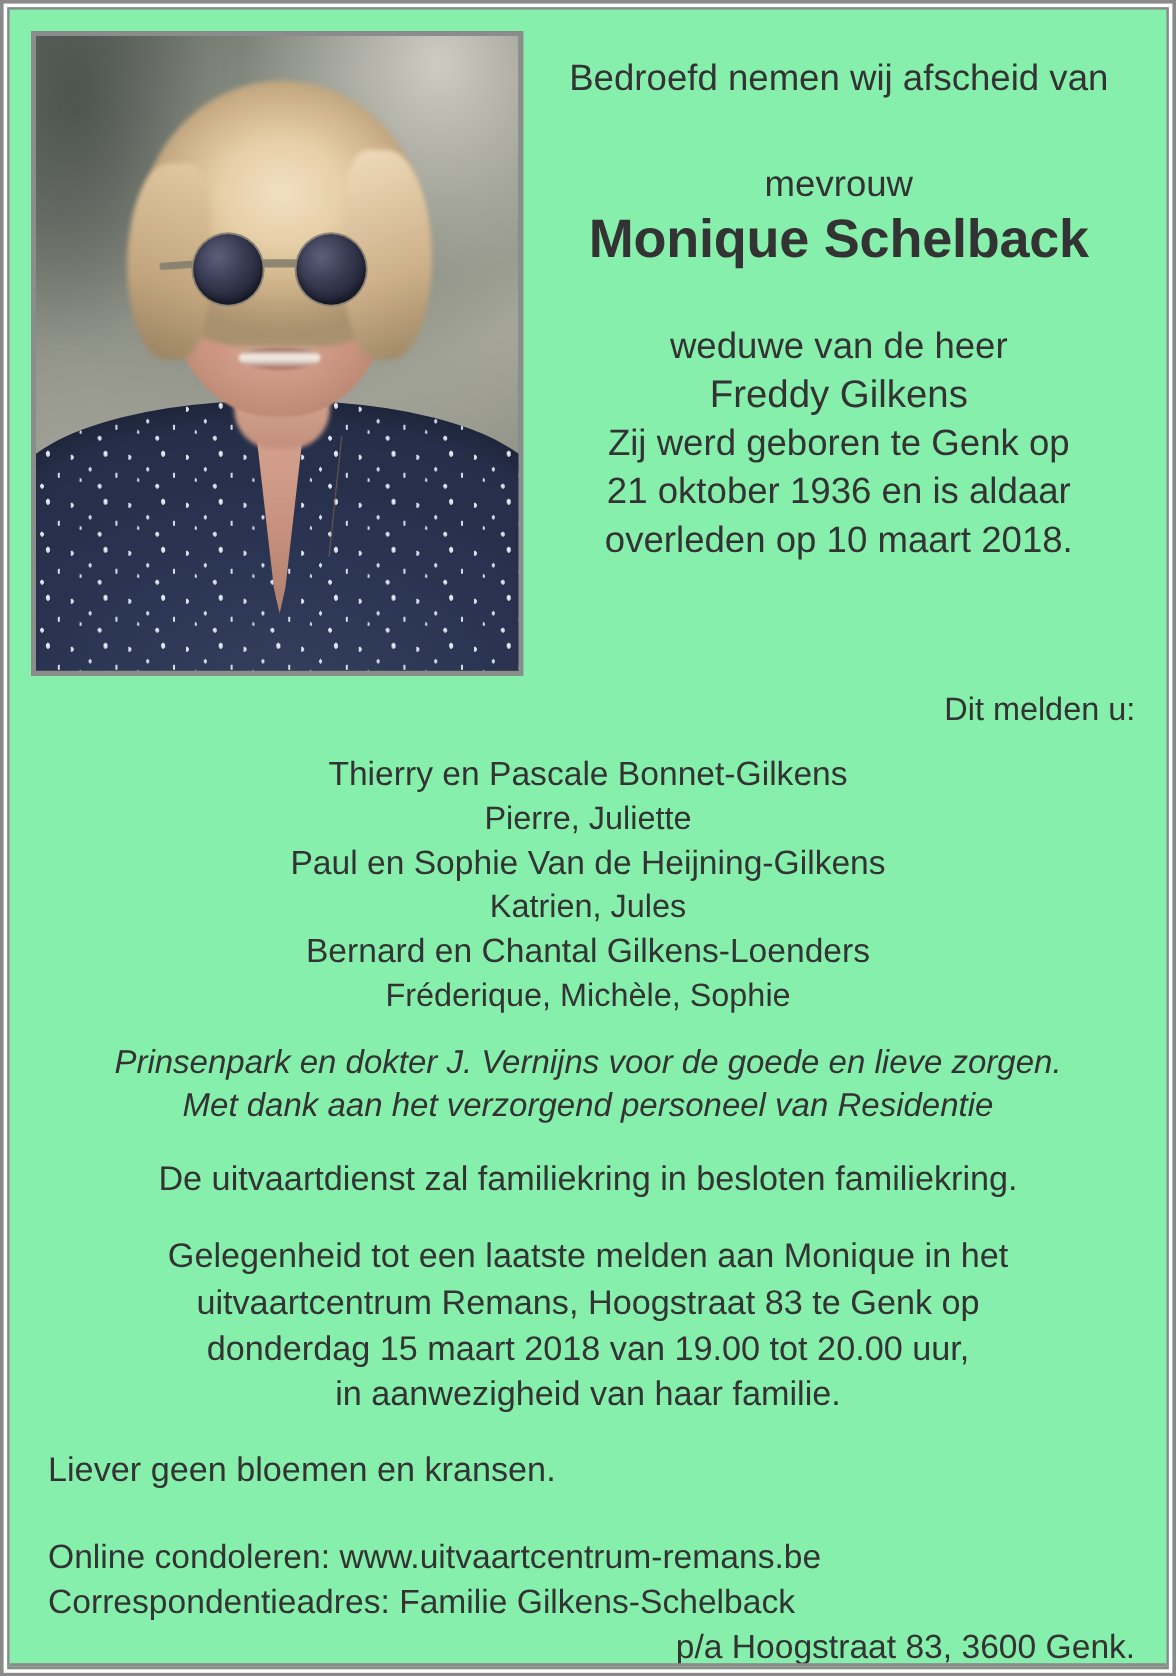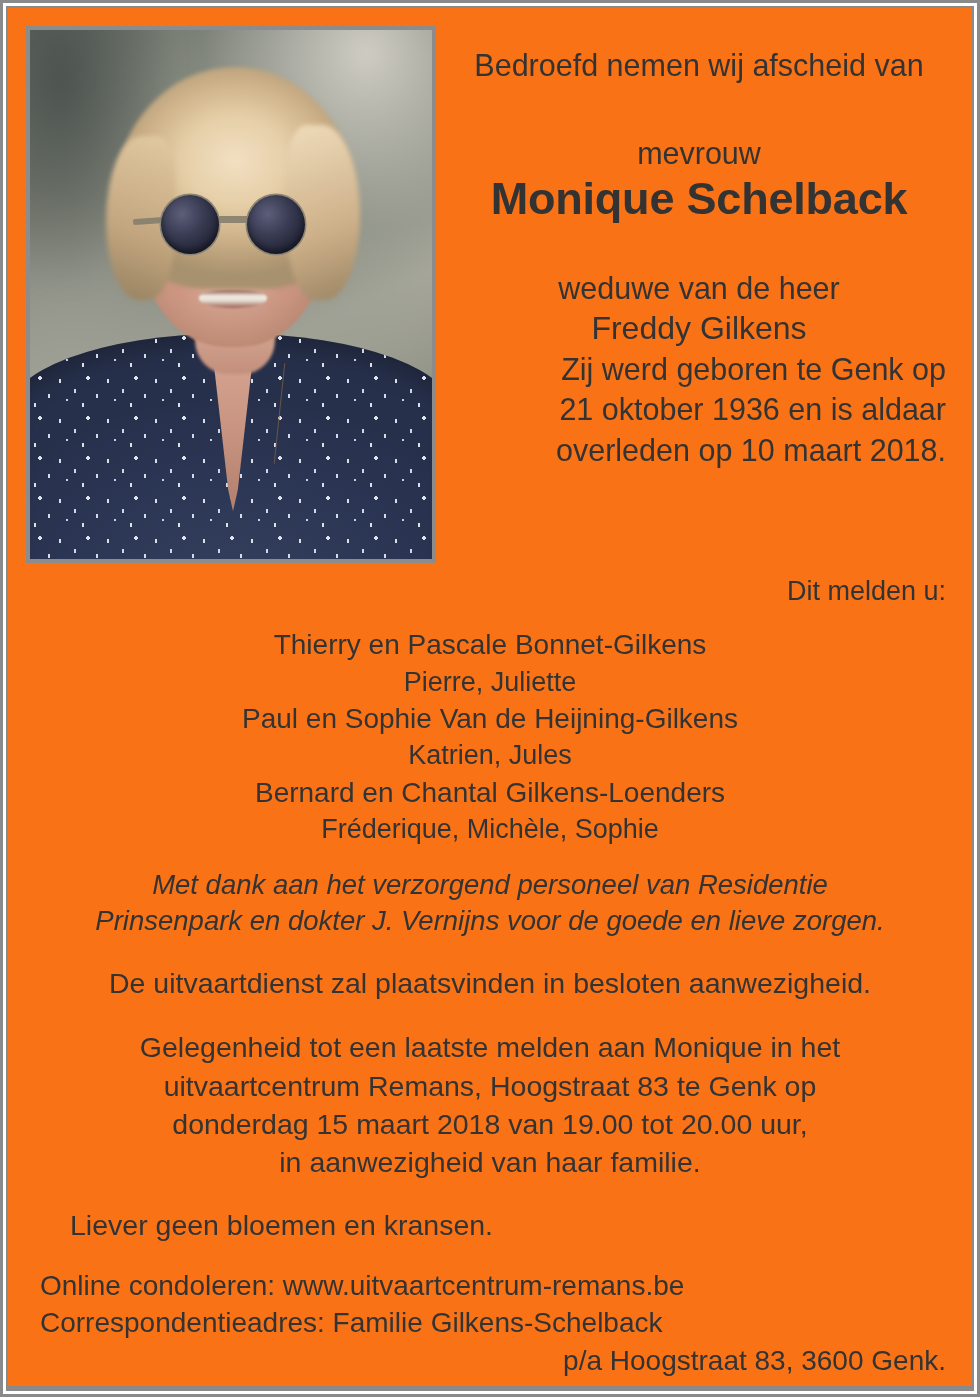--- a/index.html
+++ b/index.html
@@ -24,21 +24,21 @@
     background: #ffffff;
     border: 3px solid #8a8a8a;
     padding: 3px;
   }
   .card-inner {
     position: relative;
     box-sizing: border-box;
     width: 100%;
     height: 100%;
     border: 2px solid #8a8a8a;
-    background: #f97316;
+    background: #86efac;
     overflow: hidden;
   }
   .card-pad {
     position: relative;
     box-sizing: border-box;
     width: 100%;
     height: 100%;
     padding: 18px 18px 0 18px;
   }
 
@@ -286,21 +286,20 @@
   }
   .h-spouse {
     font-size: 32px;
     line-height: 1.28;
     font-weight: 400;
   }
   .h-dates {
     font-size: 30.5px;
     line-height: 1.34;
     font-weight: 400;
-    text-align: right;
   }
 
   
   .body-text {
     padding: 0 8px;
   }
   .melden {
     font-size: 27px;
     line-height: 1.34;
     text-align: right;
@@ -335,27 +334,26 @@
     line-height: 1.34;
     margin-top: 26px;
     padding: 0 24px;
   }
   .flowers {
     text-align: left;
     font-size: 28.5px;
     line-height: 1.32;
     margin-top: 26px;
     padding-left: 6px;
-    margin-left: 30px;
   }
   .contact {
     text-align: left;
     font-size: 28px;
     line-height: 1.34;
-    margin-top: 22px;
+    margin-top: 34px;
     padding-left: 6px;
   }
   .contact .indent {
     display: block;
     text-align: right;
     padding-left: 120px;
   }
   .closing {
     text-align: center;
     font-size: 28.5px;
@@ -426,25 +424,25 @@
       <div class="family">
         <div>Thierry en Pascale Bonnet-Gilkens</div>
         <div class="gen2">Pierre, Juliette</div>
         <div>Paul en Sophie Van de Heijning-Gilkens</div>
         <div class="gen2">Katrien, Jules</div>
         <div>Bernard en Chantal Gilkens-Loenders</div>
         <div class="gen2">Fréderique, Michèle, Sophie</div>
       </div>
 
       <div class="thanks">
+        <div>Prinsenpark en dokter J. Vernijns voor de goede en lieve zorgen.</div>
         <div>Met dank aan het verzorgend personeel van Residentie</div>
-        <div>Prinsenpark en dokter J. Vernijns voor de goede en lieve zorgen.</div>
-      </div>
-
-      <div class="service">De uitvaartdienst zal plaatsvinden in besloten aanwezigheid.</div>
+      </div>
+
+      <div class="service">De uitvaartdienst zal familiekring in besloten familiekring.</div>
 
       <div class="visitation">
         <div>Gelegenheid tot een laatste melden aan Monique in het</div>
         <div>uitvaartcentrum Remans, Hoogstraat 83 te Genk op</div>
         <div>donderdag 15 maart 2018 van 19.00 tot 20.00 uur,</div>
         <div>in aanwezigheid van haar familie.</div>
       </div>
 
       <div class="flowers">Liever geen bloemen en kransen.</div>
 

